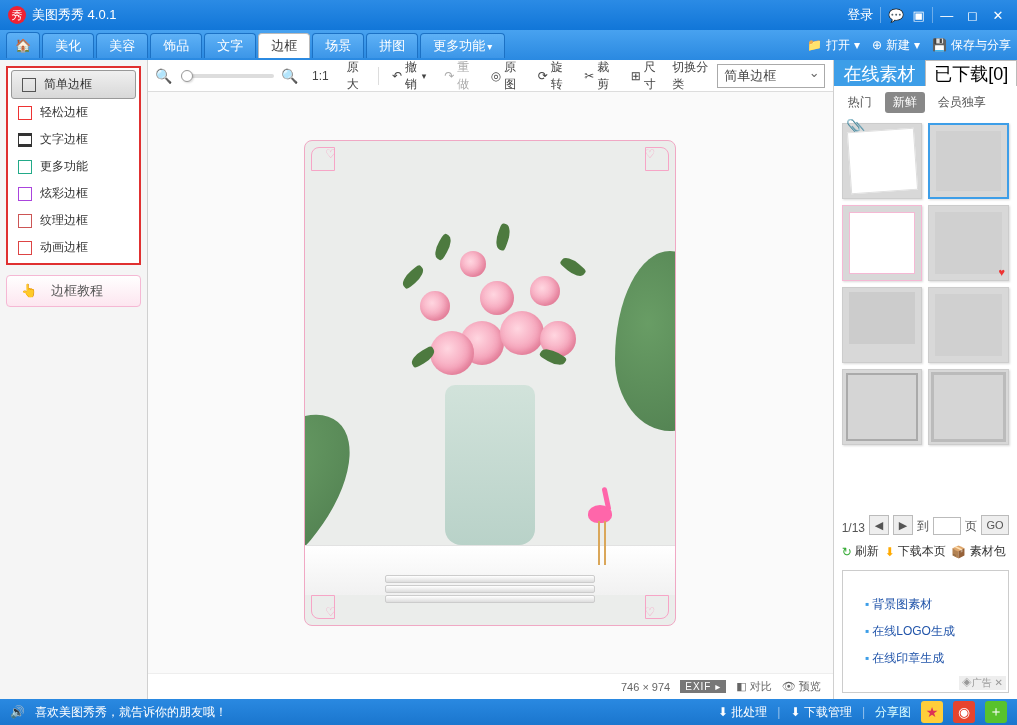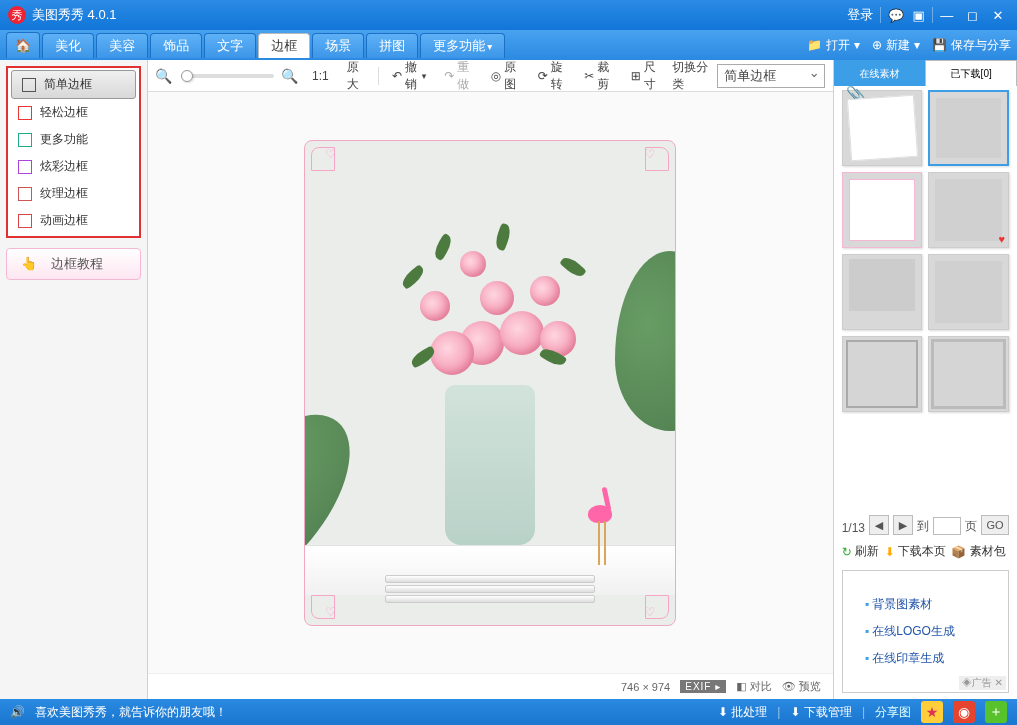--- a/index.html
+++ b/index.html
@@ -55,21 +55,21 @@
 .flamingo { position: absolute; right: 55px; bottom: 60px; width: 40px; height: 80px; }
 .flamingo .body { position: absolute; top: 20px; left: 8px; width: 24px; height: 18px; background: #f6a; border-radius: 60% 60% 50% 50%; }
 .flamingo .neck { position: absolute; top: 2px; left: 24px; width: 5px; height: 24px; background: #f6a; border-radius: 3px; transform: rotate(-12deg); }
 .flamingo .leg { position: absolute; top: 36px; left: 18px; width: 2px; height: 44px; background: #daa75a; }
 
 .imgfoot { height: 26px; display: flex; align-items: center; justify-content: flex-end; gap: 10px; padding: 0 12px; font-size: 11px; color: #666; border-top: 1px solid #eee; }
 .imgfoot .exif { background: #777; color: #fff; padding: 1px 5px; font-size: 10px; letter-spacing: 1px; }
 .imgfoot .fbtn { display: flex; align-items: center; gap: 3px; cursor: pointer; }
 
 .rightpanel { width: 200px; border-left: 1px solid #d0d0d0; background: #fff; display: flex; flex-direction: column; }
-.rtabs { display: flex; height: 26px; font-size: 10px; }
+.rtabs { display: flex; height: 26px; font-size: 18px; }
 .rtabs .rtab { flex: 1; display: flex; align-items: center; justify-content: center; border: 1px solid #bbb; border-bottom: none; cursor: pointer; }
 .rtabs .rtab.active { background: #3d9ee8; color: #fff; border-color: #3d9ee8; }
 .filters { display: flex; gap: 5px; padding: 6px; font-size: 12px; }
 .filters .f { padding: 2px 8px; border-radius: 3px; cursor: pointer; color: #555; }
 .filters .f.active { background: #888; color: #fff; }
 .grid { flex: 1; padding: 4px 8px; overflow: hidden; display: grid; grid-template-columns: 1fr 1fr; gap: 6px; align-content: start; }
 .thumb { height: 76px; border: 1px solid #ccc; background: #d8d8d8; position: relative; cursor: pointer; box-shadow: 1px 1px 2px rgba(0,0,0,0.15); }
 .thumb.sel { border: 2px solid #3d9ee8; }
 .thumb.clip::before { content: "📎"; position: absolute; top: -6px; left: 4px; font-size: 16px; }
 .thumb .mini { position: absolute; inset: 6px; background: #d0d0d0; }
@@ -141,20 +141,24 @@
 
   <div class="leftpanel">
     <div class="leftbox">
       <div class="item selected">
           <span class="icon" style="color:#555"></span>
           <span>简单边框</span>
         </div>
       <div class="item">
           <span class="icon" style="color:#e33"></span>
           <span>轻松边框</span>
+        </div>
+      <div class="item">
+          <span class="icon" style="color:#333;border-top:3px solid;border-bottom:3px solid"></span>
+          <span>文字边框</span>
         </div>
       <div class="item">
           <span class="icon" style="color:#2a8"></span>
           <span>更多功能</span>
         </div>
       <div class="item">
           <span class="icon" style="color:#a4d"></span>
           <span>炫彩边框</span>
         </div>
       <div class="item">
@@ -267,20 +271,25 @@
           <span>预览</span>
         </span>
     </div>
   </div>
 
   <div class="rightpanel">
     <div class="rtabs">
       <div class="rtab active">在线素材</div>
       <div class="rtab">已下载[0]</div>
     </div>
+    <div class="filters">
+      <div class="f">热门</div>
+      <div class="f active">新鲜</div>
+      <div class="f">会员独享</div>
+    </div>
     <div class="grid">
       <div class="thumb clip">
           <div class="mini" style="background:#fff;border:1px solid #ddd;transform:rotate(-4deg)"></div>
         </div>
       <div class="thumb sel">
           <div class="mini"></div>
         </div>
       <div class="thumb pink">
           <div class="mini"></div>
         </div>

